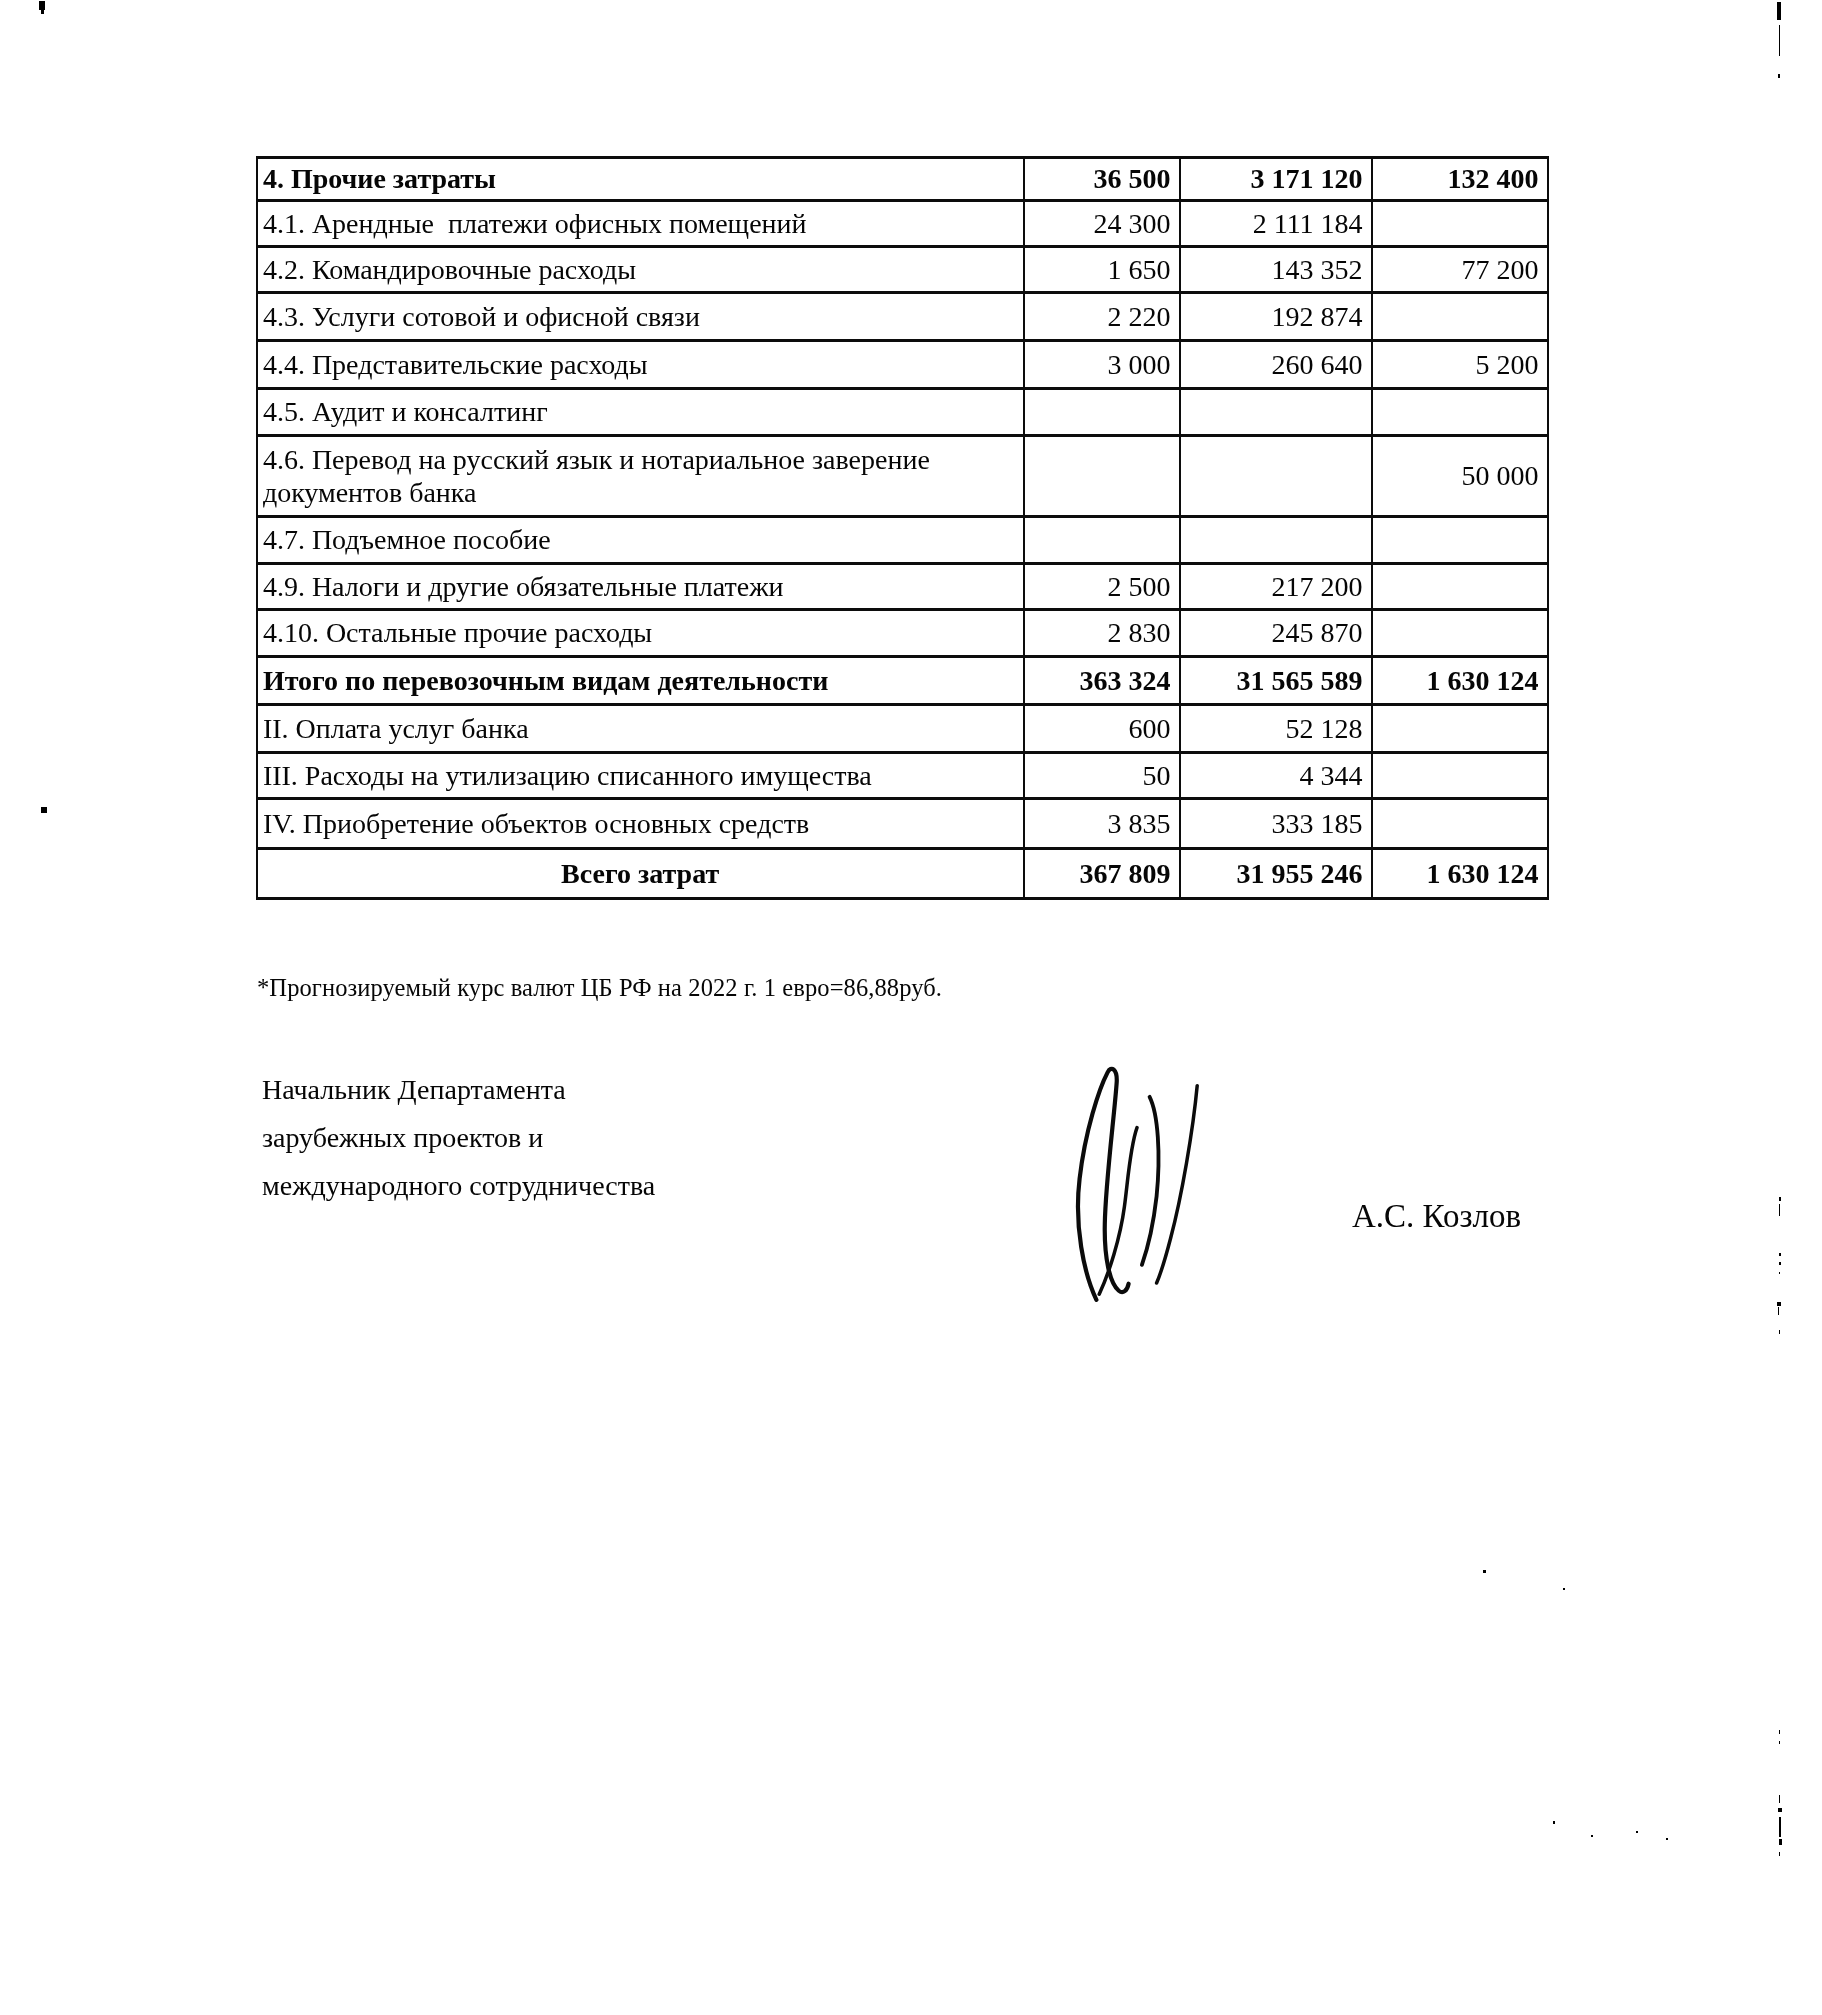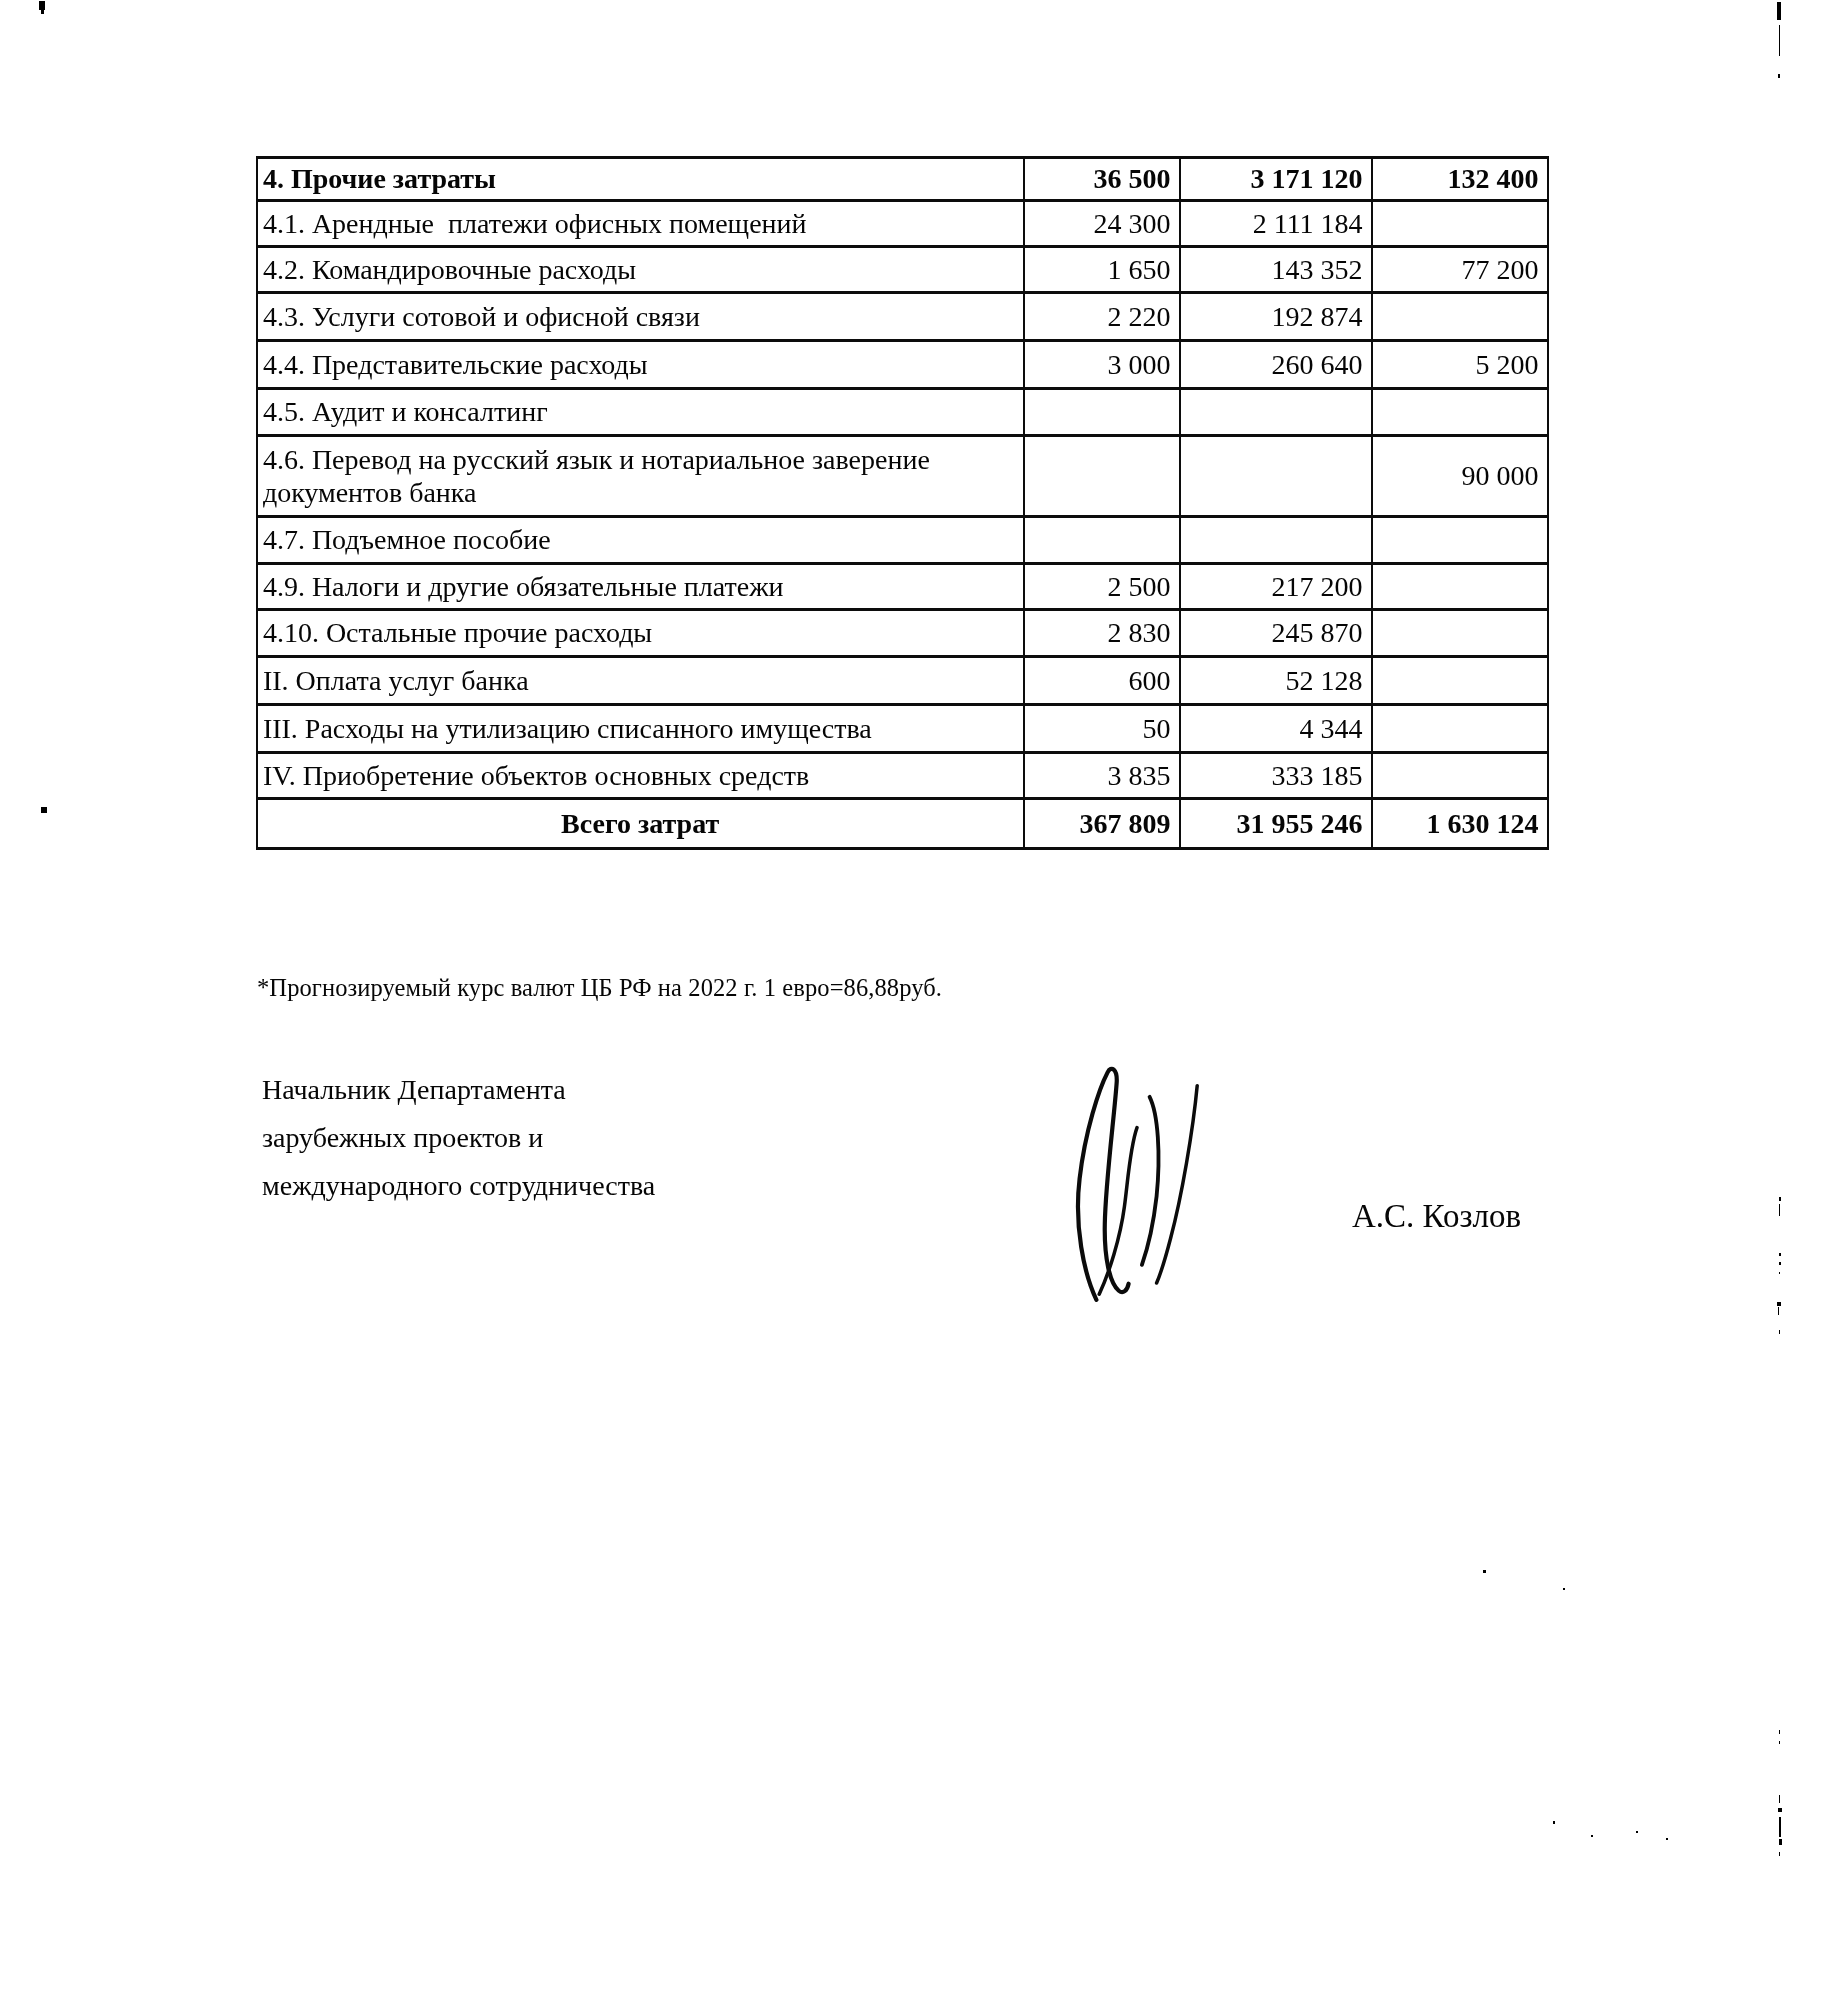--- a/index.html
+++ b/index.html
@@ -120,39 +120,45 @@
         <tr>
       <td class="lbl">4.5. Аудит и консалтинг</td>
       <td class="num"></td>
       <td class="num"></td>
       <td class="num"></td>
     </tr>
         <tr>
       <td class="lbl">4.6. Перевод на русский язык и нотариальное заверение документов банка</td>
       <td class="num"></td>
       <td class="num"></td>
-      <td class="num">90 000</td>
+      <td class="num">50 000</td>
     </tr>
         <tr>
       <td class="lbl">4.7. Подъемное пособие</td>
       <td class="num"></td>
       <td class="num"></td>
       <td class="num"></td>
     </tr>
         <tr>
       <td class="lbl">4.9. Налоги и другие обязательные платежи</td>
       <td class="num">2 500</td>
       <td class="num">217 200</td>
       <td class="num"></td>
     </tr>
         <tr>
       <td class="lbl">4.10. Остальные прочие расходы</td>
       <td class="num">2 830</td>
       <td class="num">245 870</td>
       <td class="num"></td>
+    </tr>
+        <tr class="bold">
+      <td class="lbl">Итого по перевозочным видам деятельности</td>
+      <td class="num">363 324</td>
+      <td class="num">31 565 589</td>
+      <td class="num">1 630 124</td>
     </tr>
         <tr>
       <td class="lbl">II. Оплата услуг банка</td>
       <td class="num">600</td>
       <td class="num">52 128</td>
       <td class="num"></td>
     </tr>
         <tr>
       <td class="lbl">III. Расходы на утилизацию списанного имущества</td>
       <td class="num">50</td>

